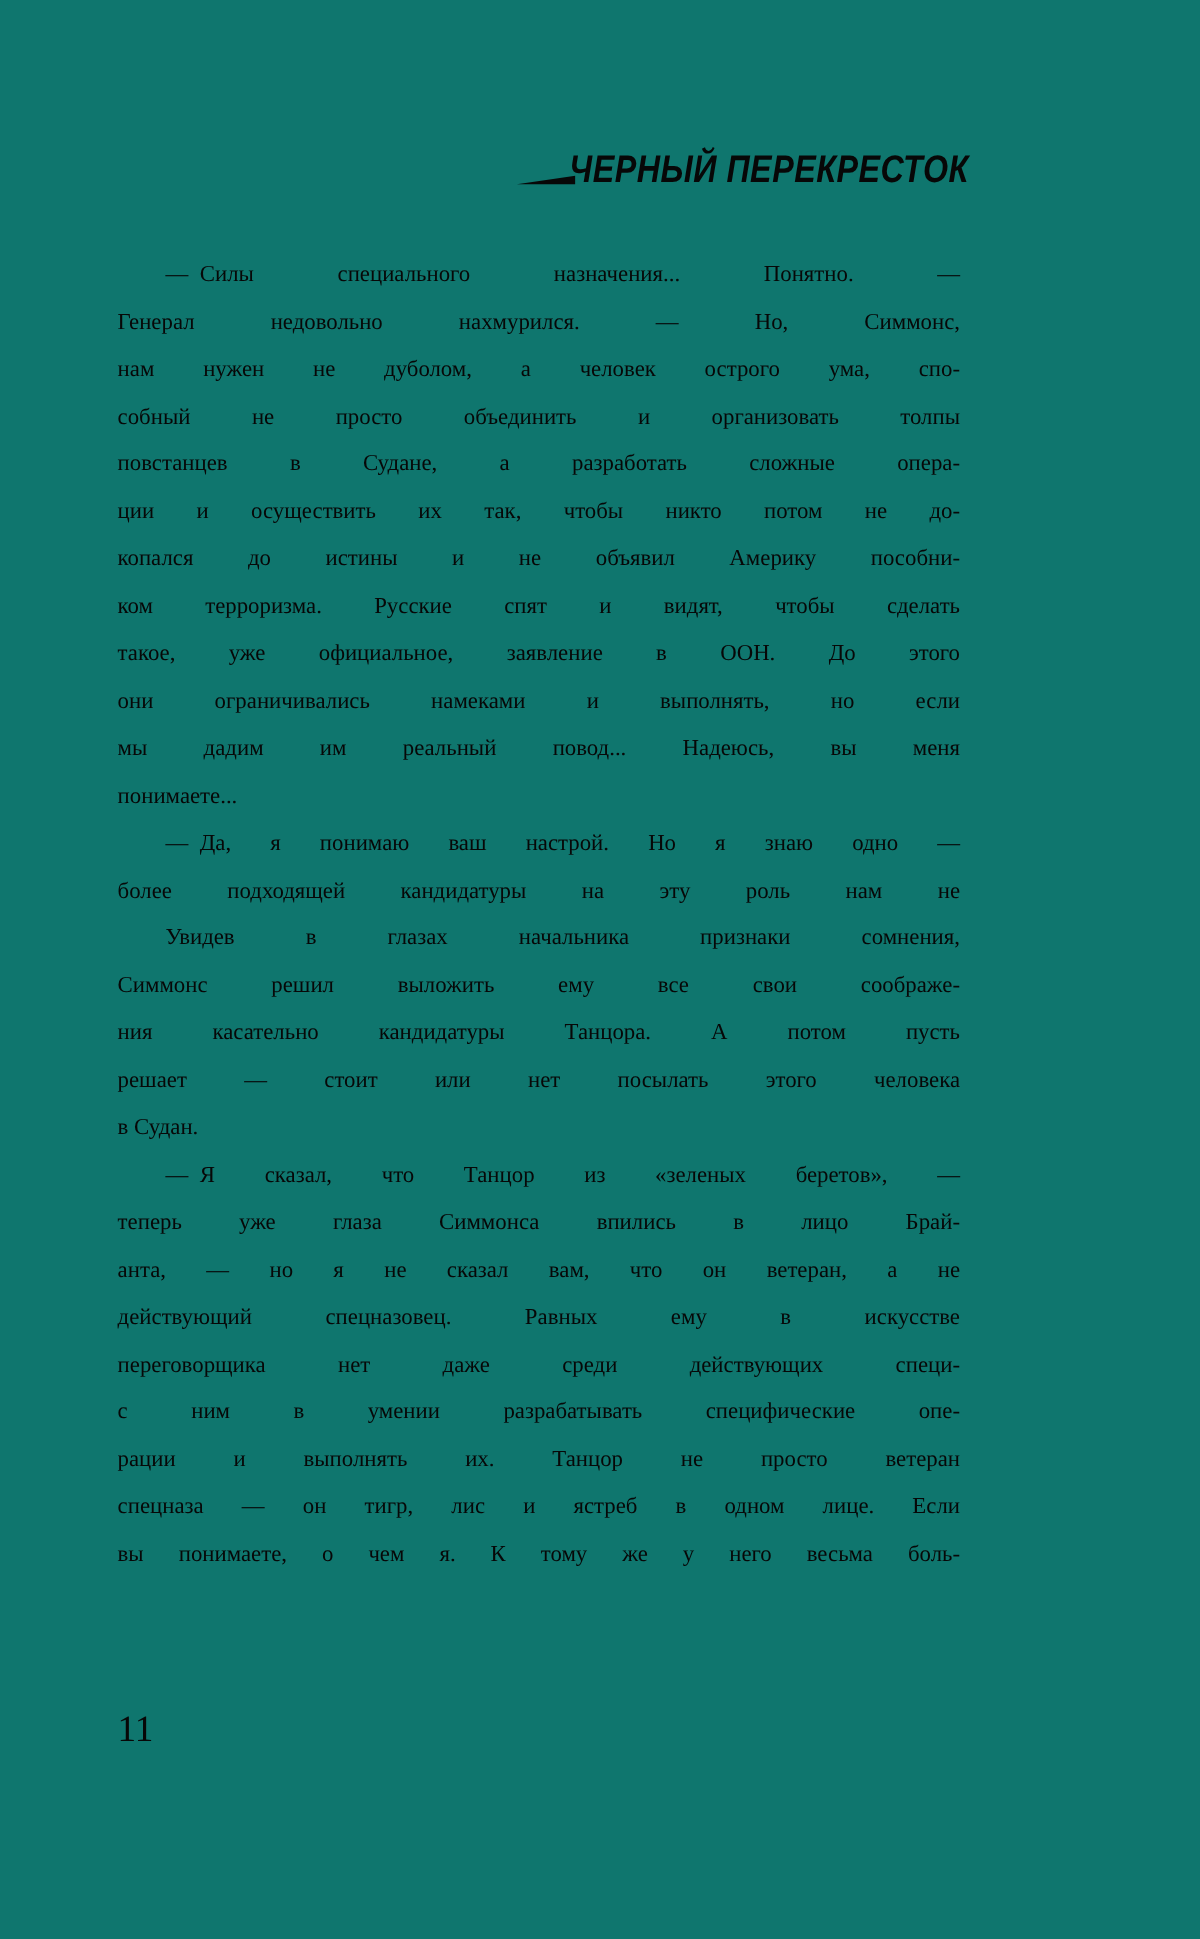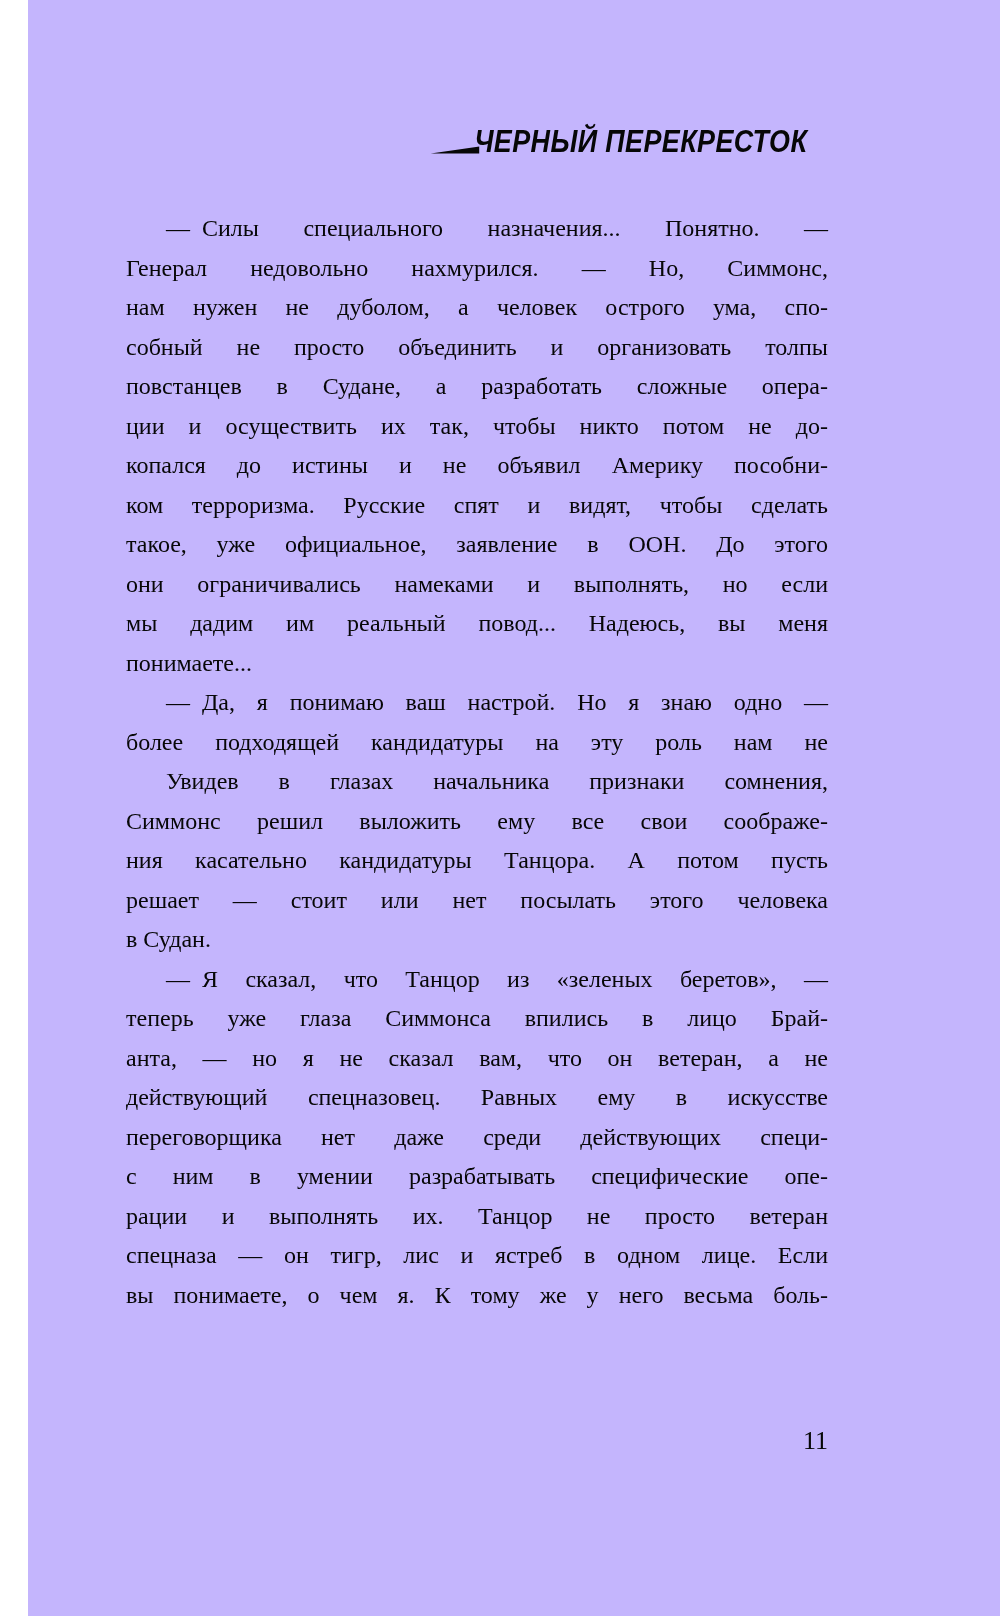--- a/index.html
+++ b/index.html
@@ -11,22 +11,21 @@
     height: 1616px;
     background: #ffffff;
     position: relative;
     font-family: "Liberation Serif", serif;
     color: #070707;
     overflow: hidden;
   }
   .page {
     position: absolute;
     inset: 0;
-    background: #c4b5fd;
-    margin-left: 28px;
+    background: #0f766e;
   }
   
   .running-header {
     position: absolute;
     top: 124px;
     right: 193px;
     display: flex;
     align-items: flex-end;
     transform: scaleX(0.84);
     transform-origin: 100% 100%;
@@ -45,43 +44,43 @@
     line-height: 34px;
     letter-spacing: 0.5px;
     color: #070707;
   }
   
   .body-text {
     position: absolute;
     left: 98px;
     top: 209px;
     width: 702px;
-    font-size: 24px;
+    font-size: 19px;
     line-height: 39.5px;
   }
   .line {
     text-align: justify;
     text-align-last: justify;
     text-justify: inter-word;
     white-space: normal;
   }
   .line.indent {
     padding-left: 40px;
   }
   .line.para-end {
     text-align-last: left;
   }
   
   .page-number {
     position: absolute;
     left: 98px;
     top: 1421px;
     width: 702px;
-    text-align: right;
-    font-size: 26px;
+    text-align: left;
+    font-size: 31px;
     line-height: 39.5px;
   }
 </style>
 </head>
 <body>
 
 <div class="page">
 
   <div class="running-header">
     <svg class="swoosh" width="58" height="10" viewBox="0 0 58 10" aria-hidden="true">

